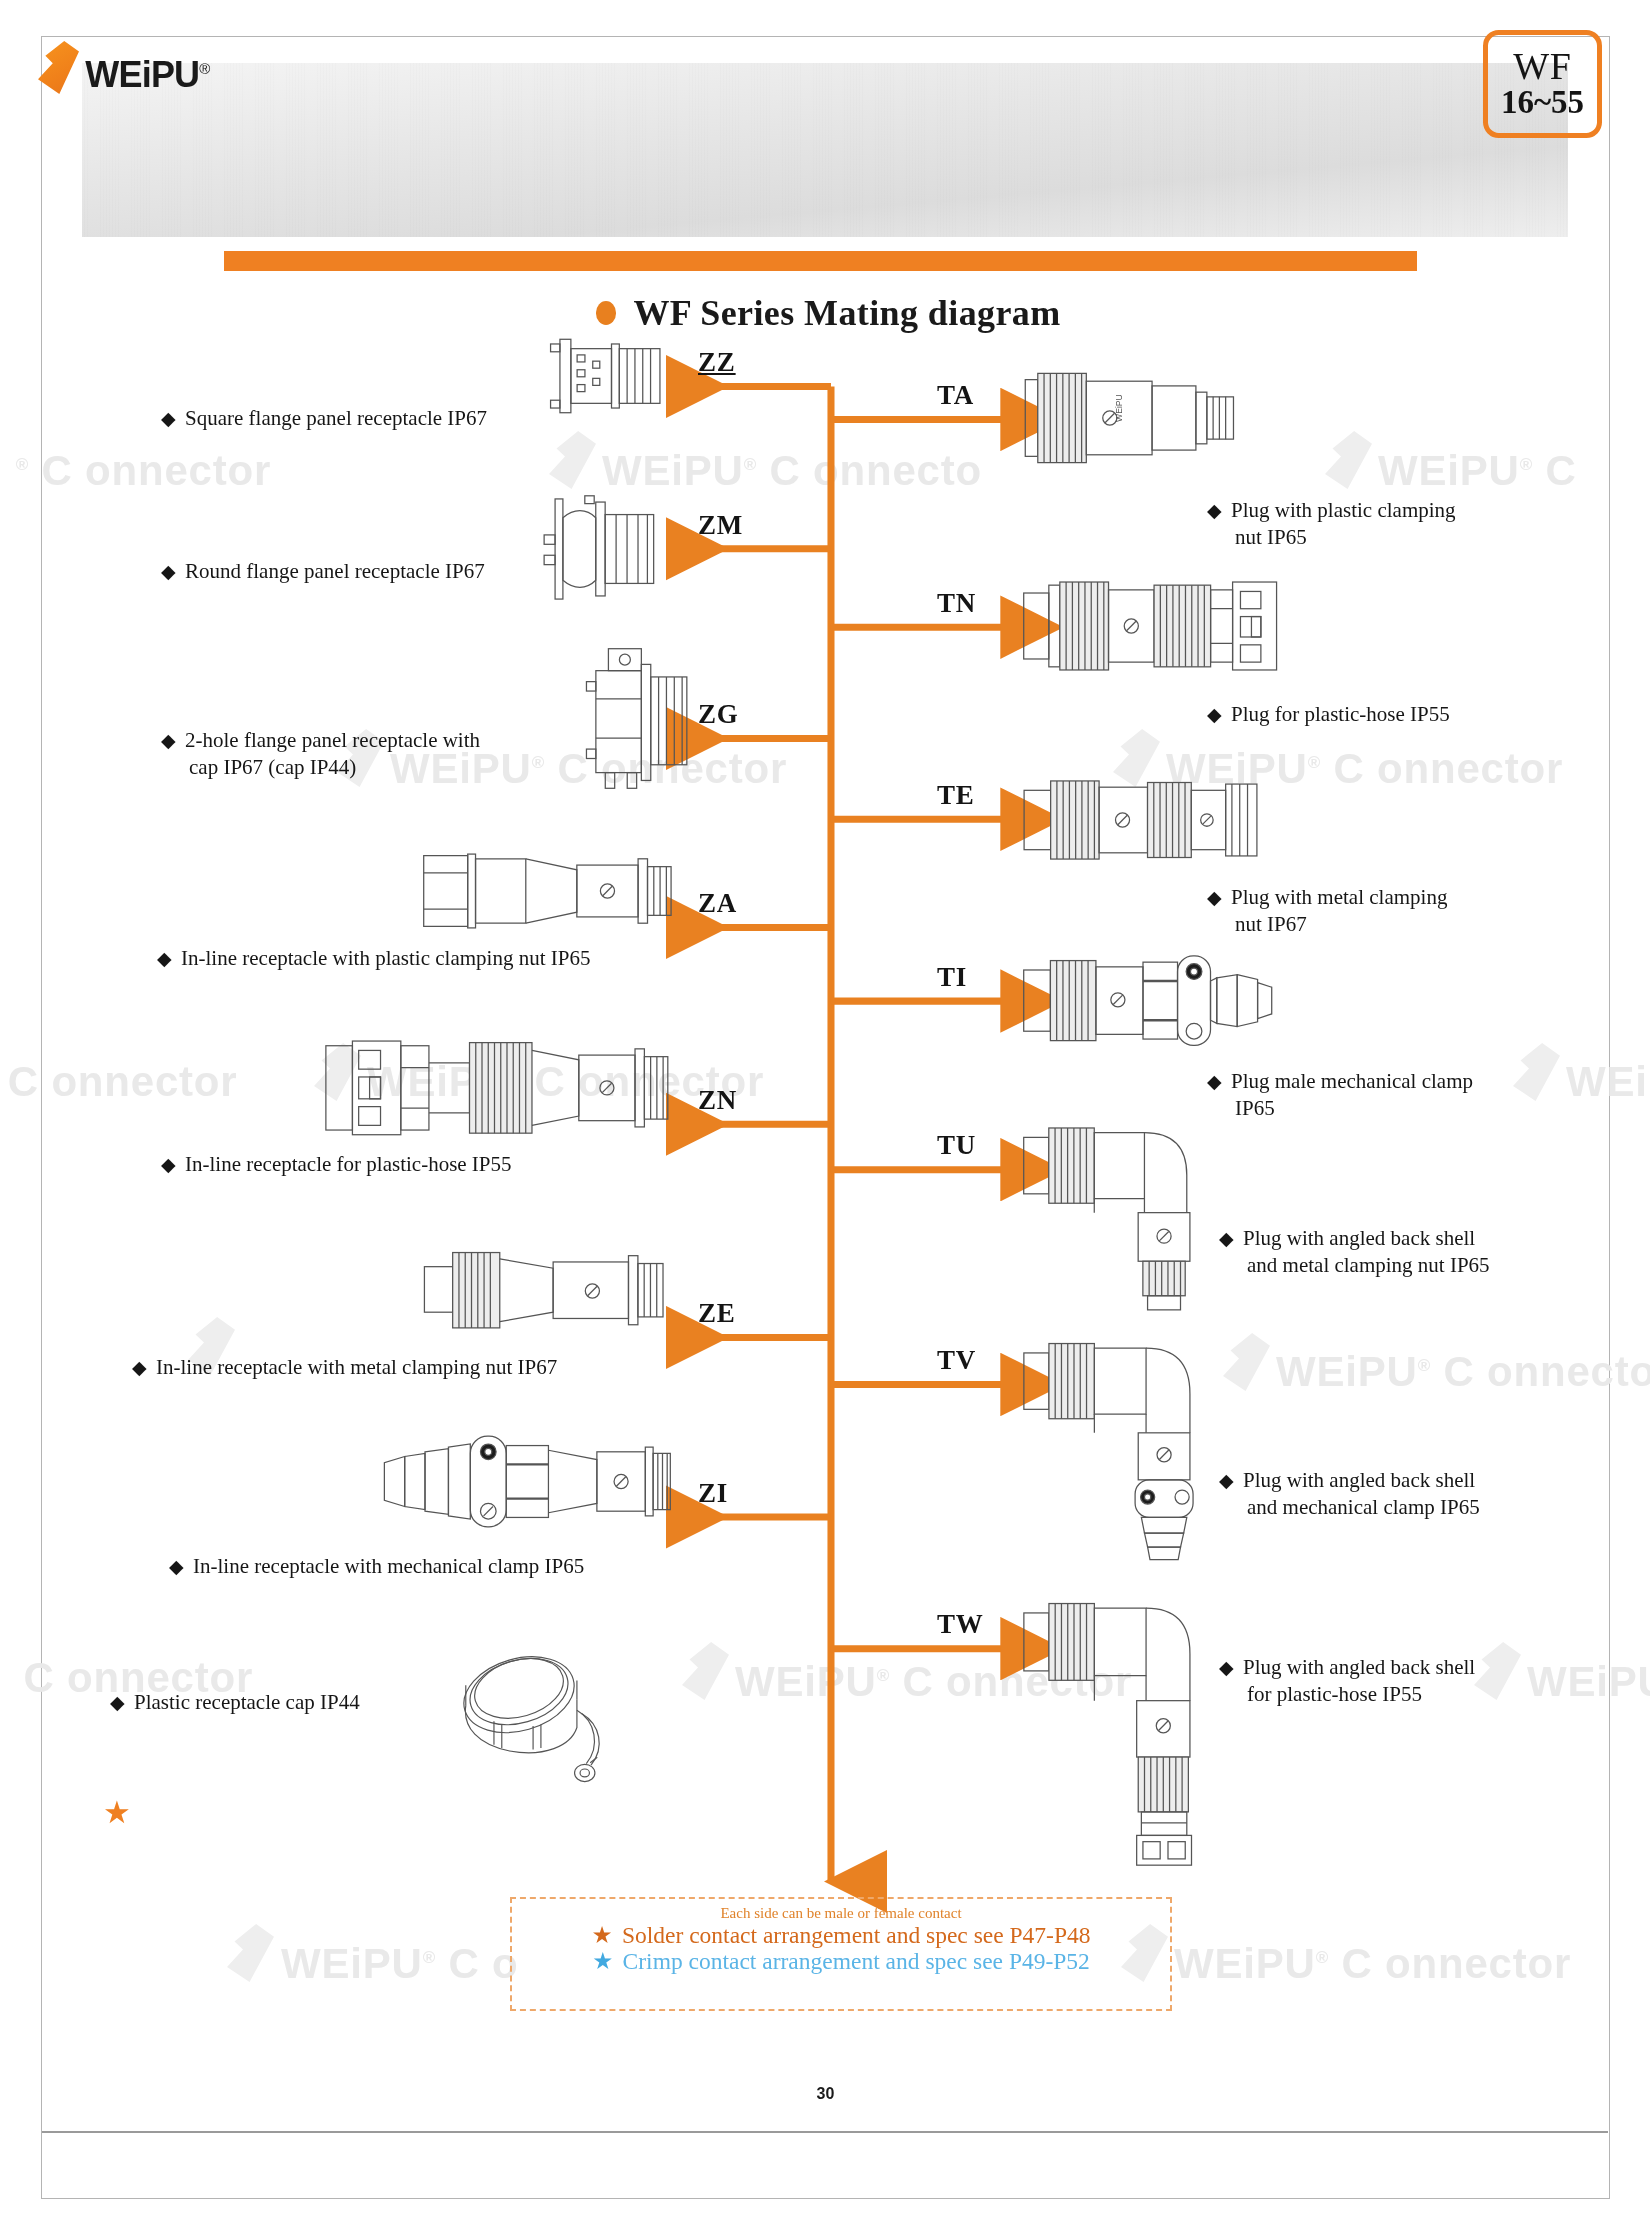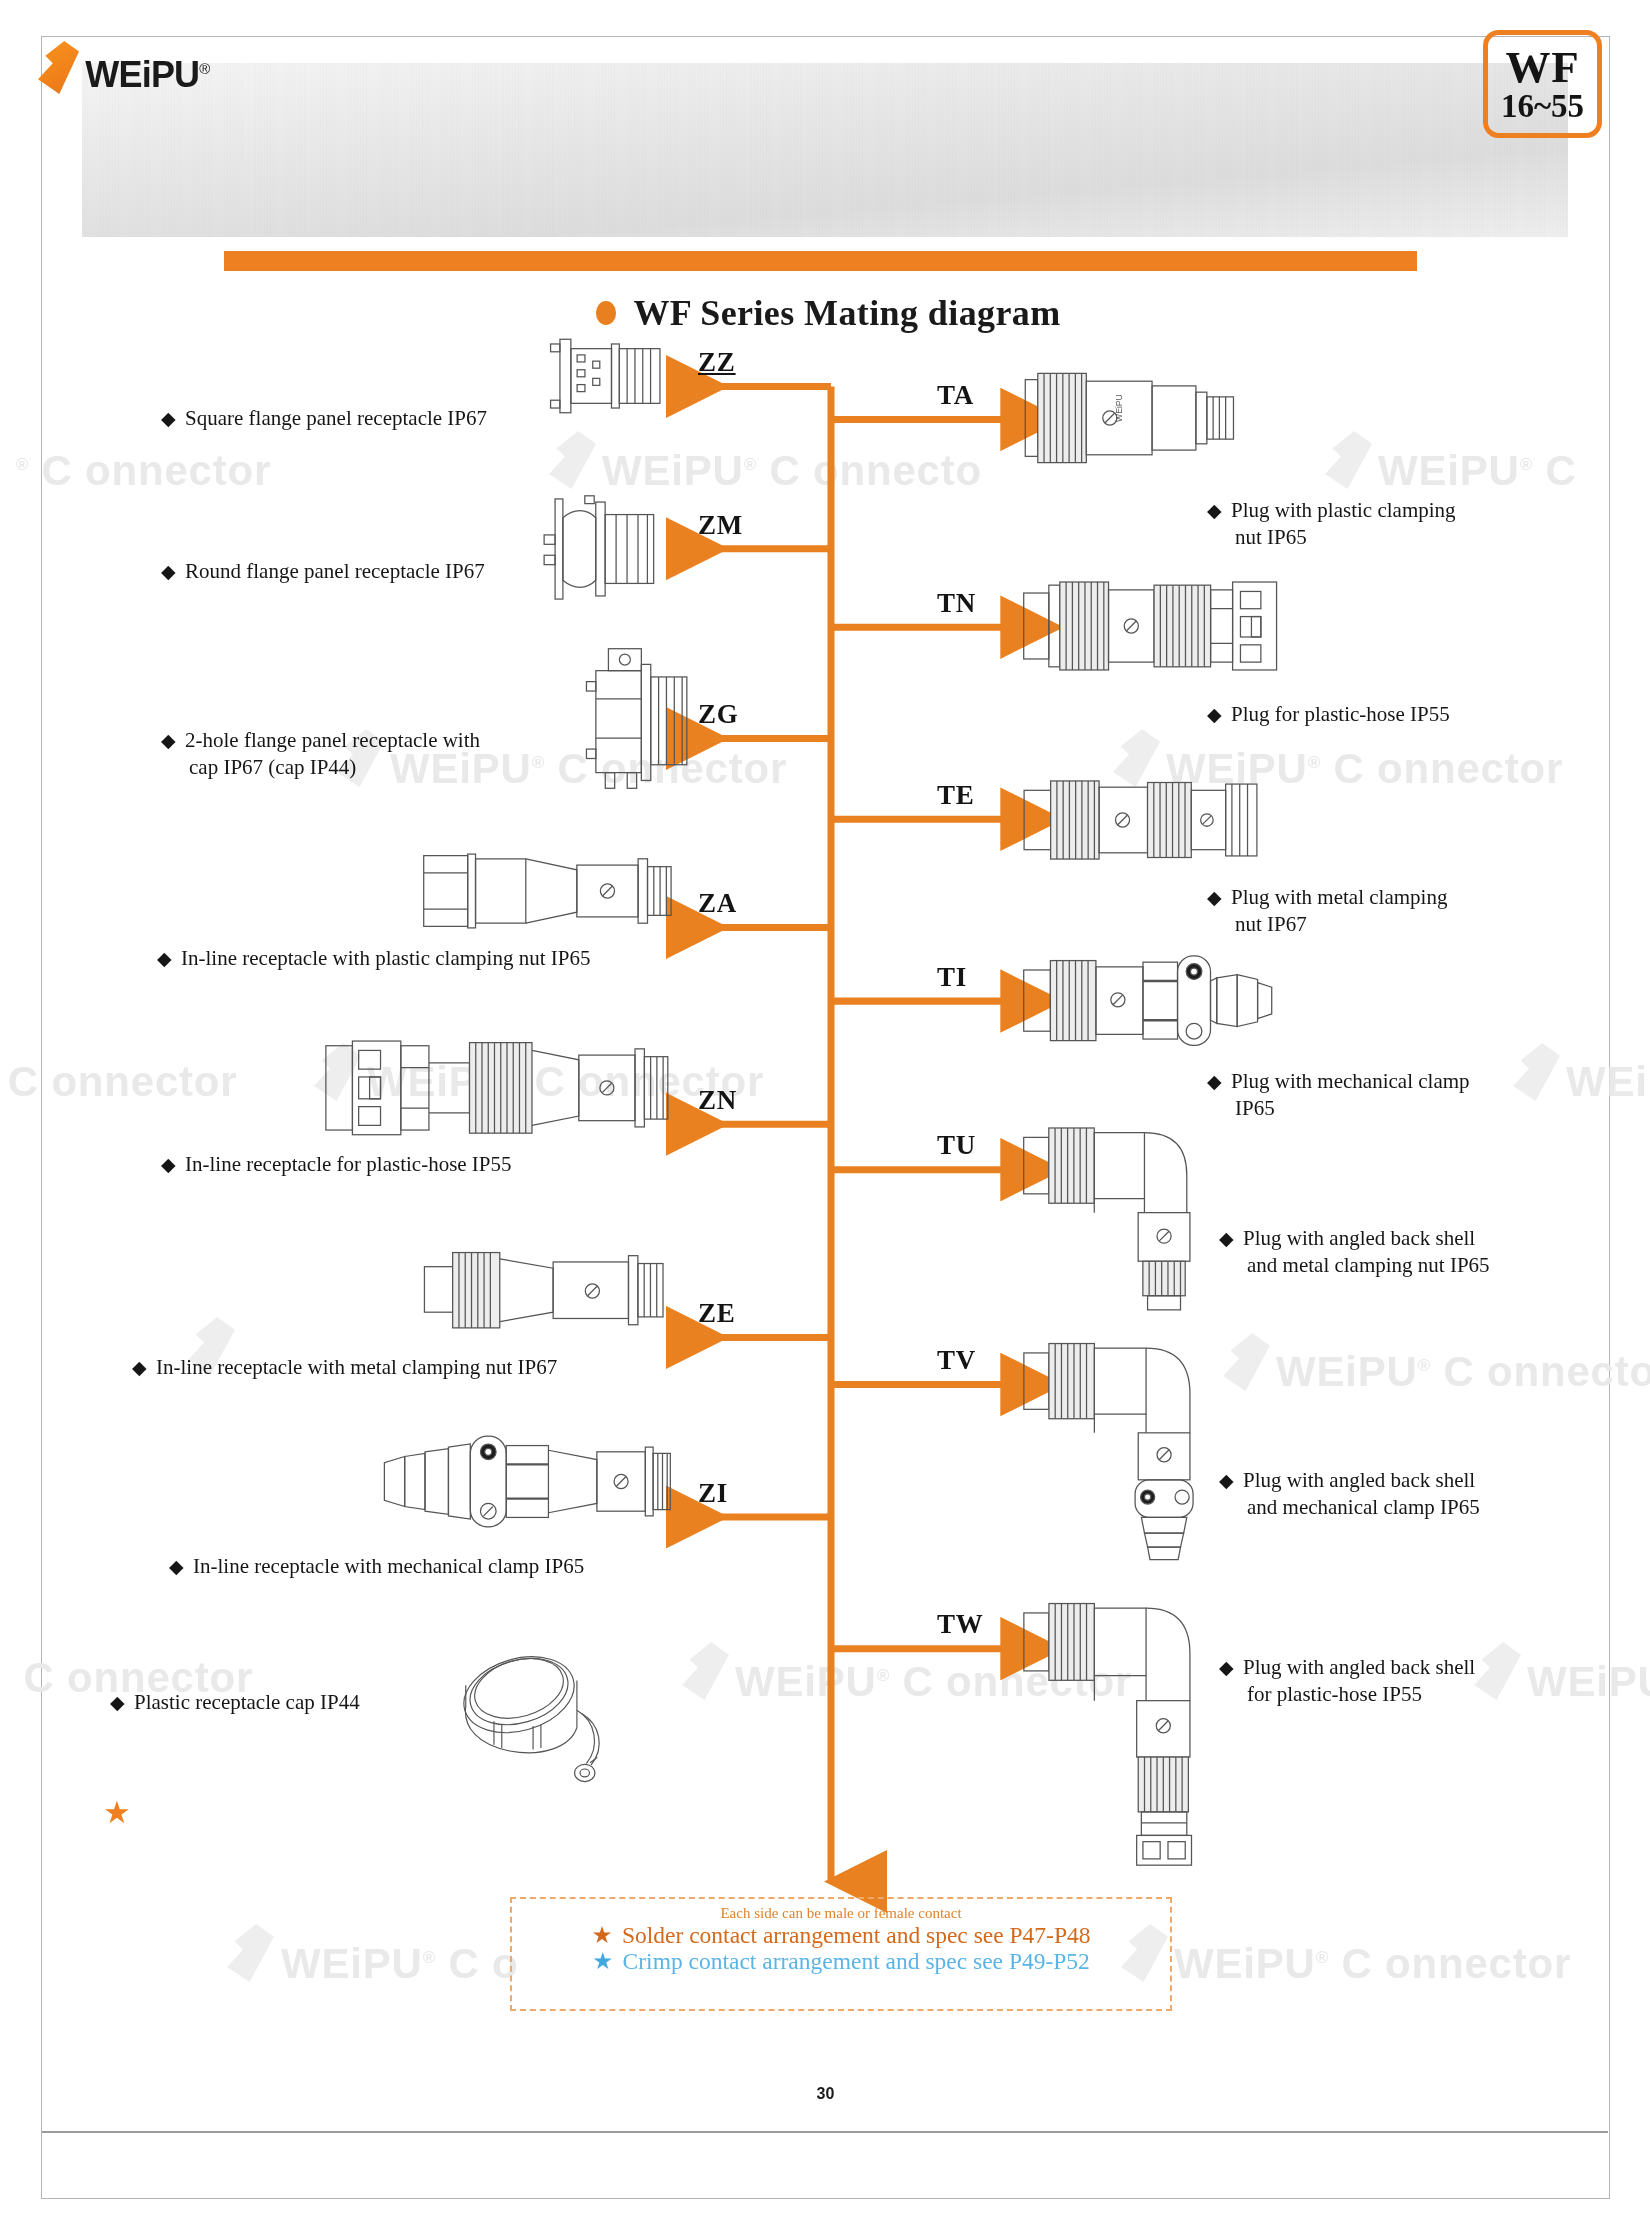--- a/index.html
+++ b/index.html
@@ -66,21 +66,21 @@
 
   #wf-badge {
     position: absolute; right: 49px; top: 30px;
     width: 119px; height: 108px;
     border: 5.5px solid #ef8022; border-radius: 15.7px;
     display: flex; flex-direction: column;
     align-items: center; justify-content: center;
     z-index: 4;
     background: transparent;
   }
-  #wf-badge .l1 { font-size: 45px; font-weight: bold; color: #141414; line-height: 0.98; letter-spacing: 0.8px; }
+  #wf-badge .l1 { font-size: 38px; font-weight: normal; color: #141414; line-height: 0.98; letter-spacing: 0.8px; }
   #wf-badge .l2 { font-size: 33px; font-weight: bold; color: #141414; line-height: 1.05; }
 
   #orange-rule {
     position: absolute; left: 224px; top: 251px;
     width: 1193px; height: 20.4px; background: #ef8022; z-index: 3;
   }
 
   
   #section-title {
     position: absolute; left: 596px; top: 292px;
@@ -571,21 +571,21 @@
 <div class="lbl" style="left:1207px; top:701px;text-align:center;">
   <span class="dia">◆</span><span>Plug for plastic-hose  IP55</span>
 </div>
 
 <div class="lbl" style="left:1207px; top:884px;">
   <span class="dia">◆</span><span>Plug with metal clamping</span>
   <span class="l2">nut  IP67</span>
 </div>
 
 <div class="lbl" style="left:1207px; top:1068px;">
-  <span class="dia">◆</span><span>Plug with mechanical clamp</span>
+  <span class="dia">◆</span><span>Plug male mechanical clamp</span>
   <span class="l2">IP65</span>
 </div>
 
 <div class="lbl" style="left:1219px; top:1225px;">
   <span class="dia">◆</span><span>Plug with angled back shell</span>
   <span class="l2">and metal clamping nut  IP65</span>
 </div>
 
 <div class="lbl" style="left:1219px; top:1467px;">
   <span class="dia">◆</span><span>Plug with angled back shell</span>

